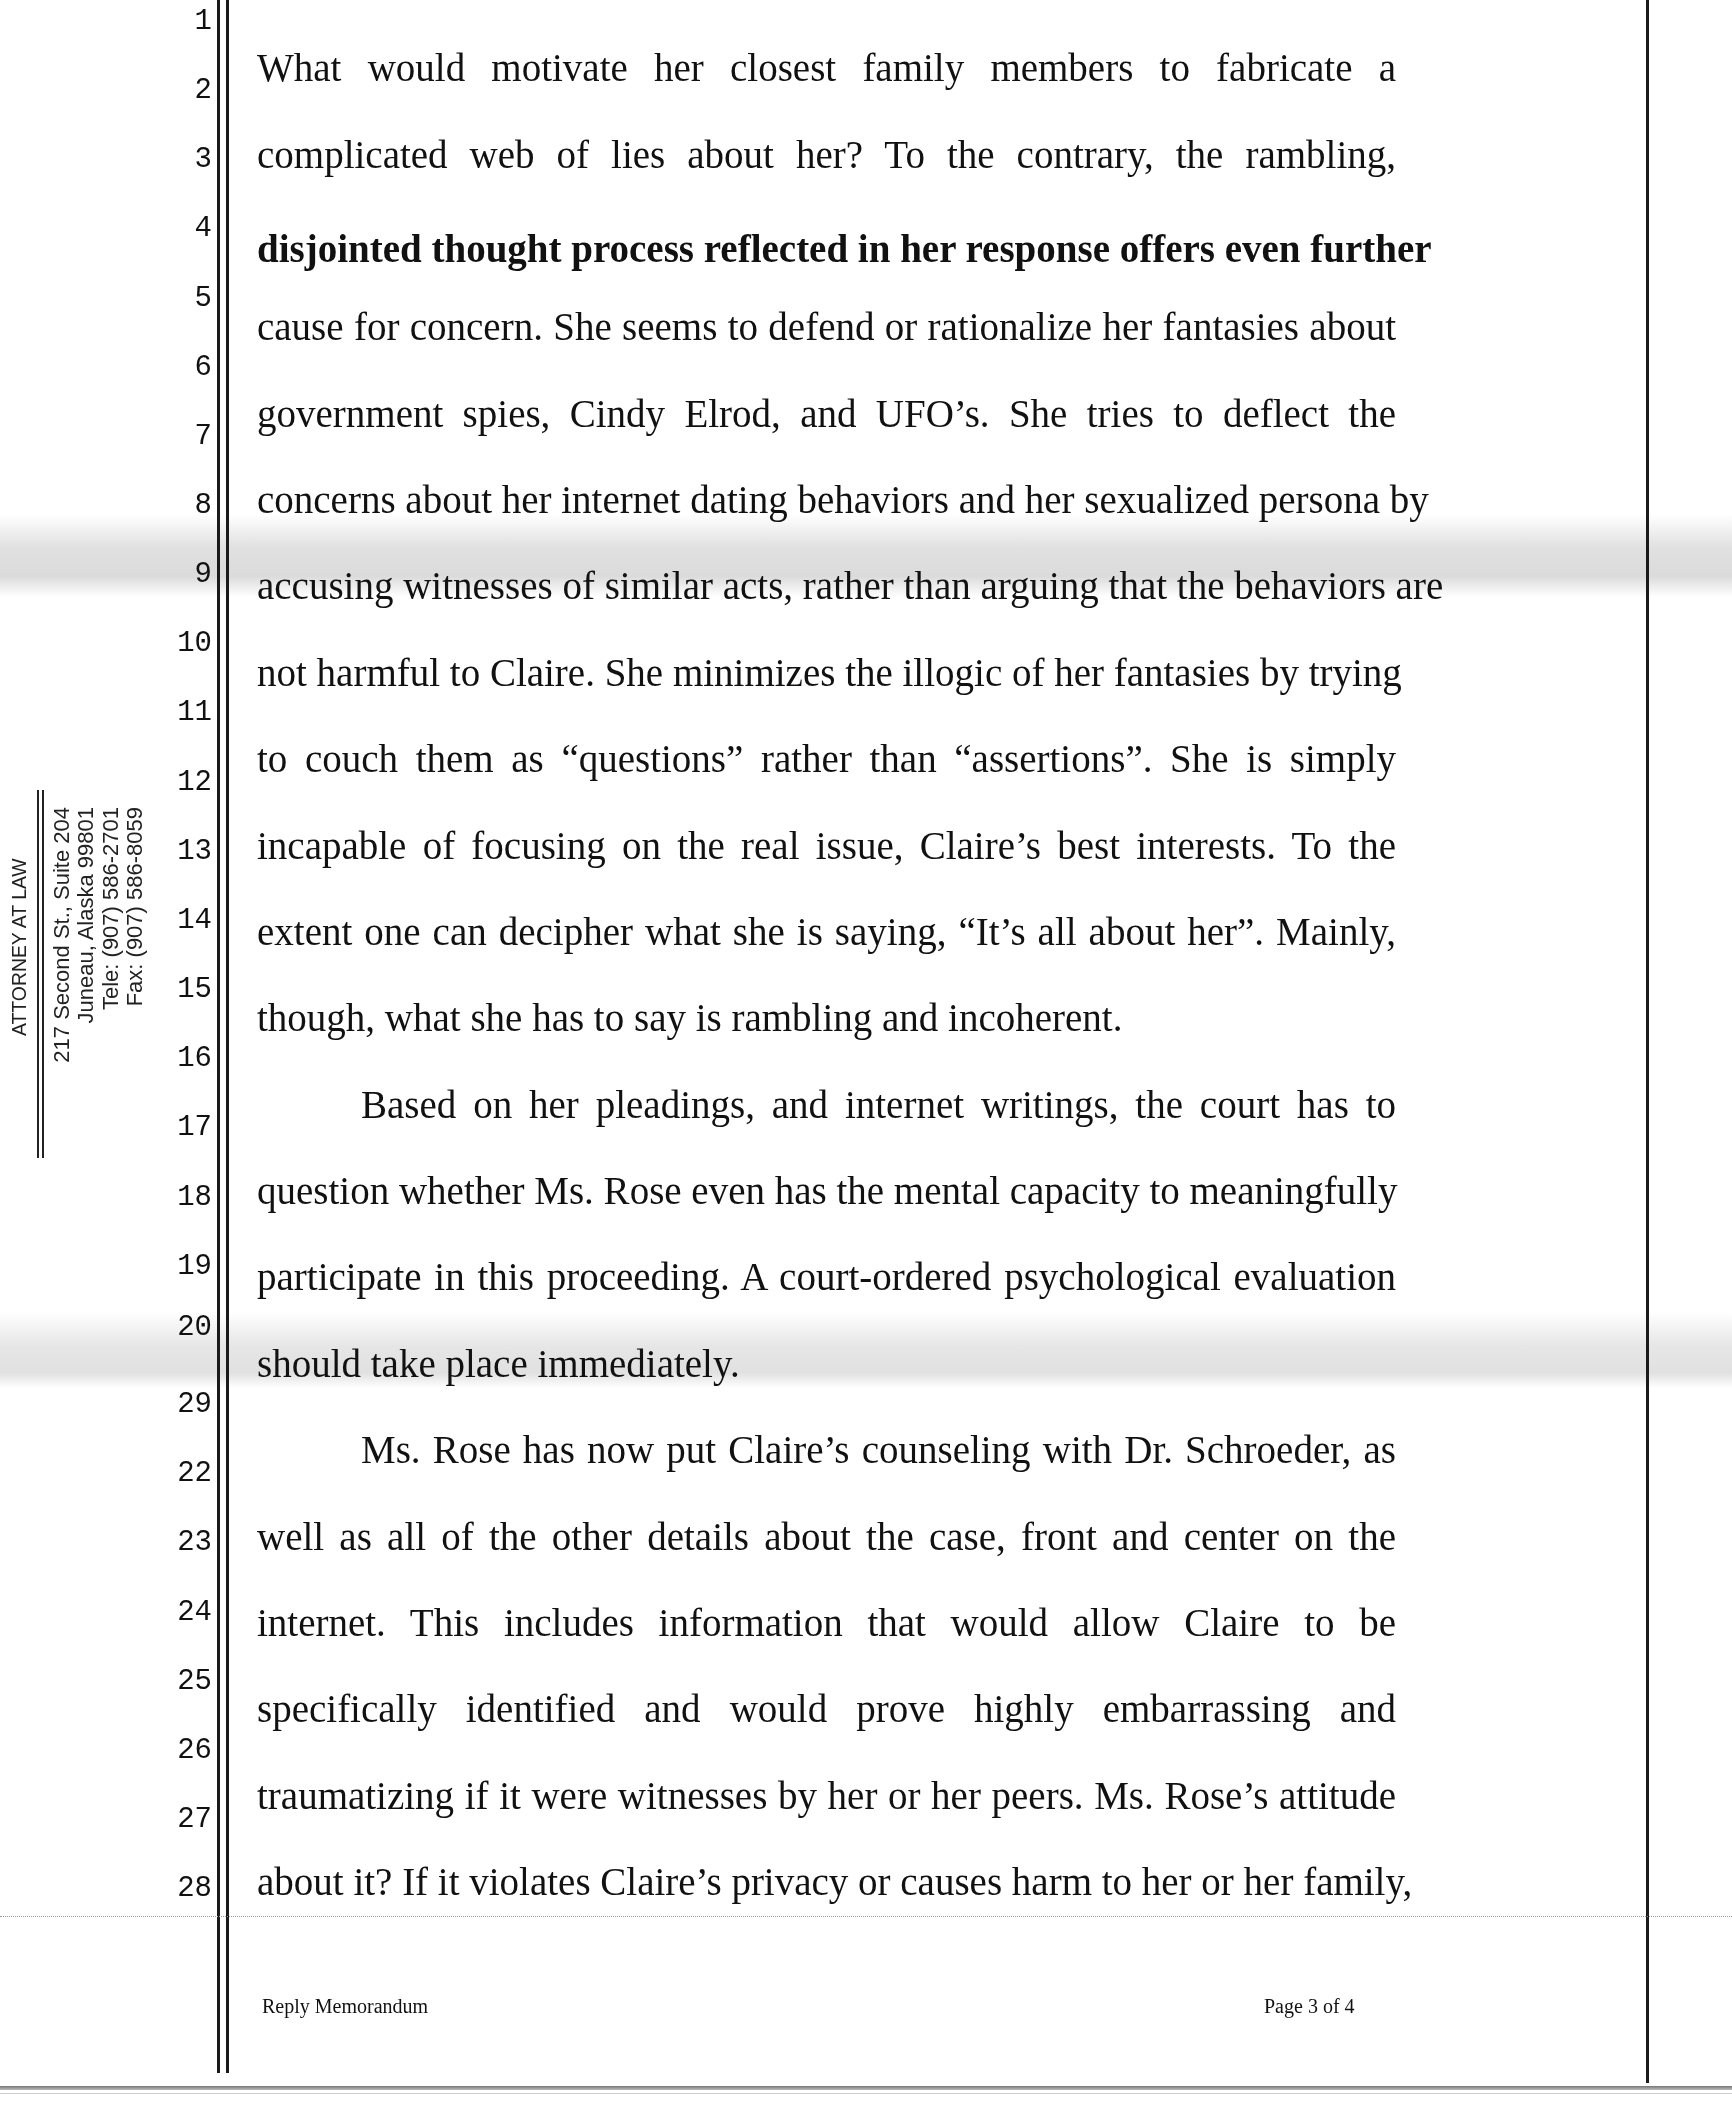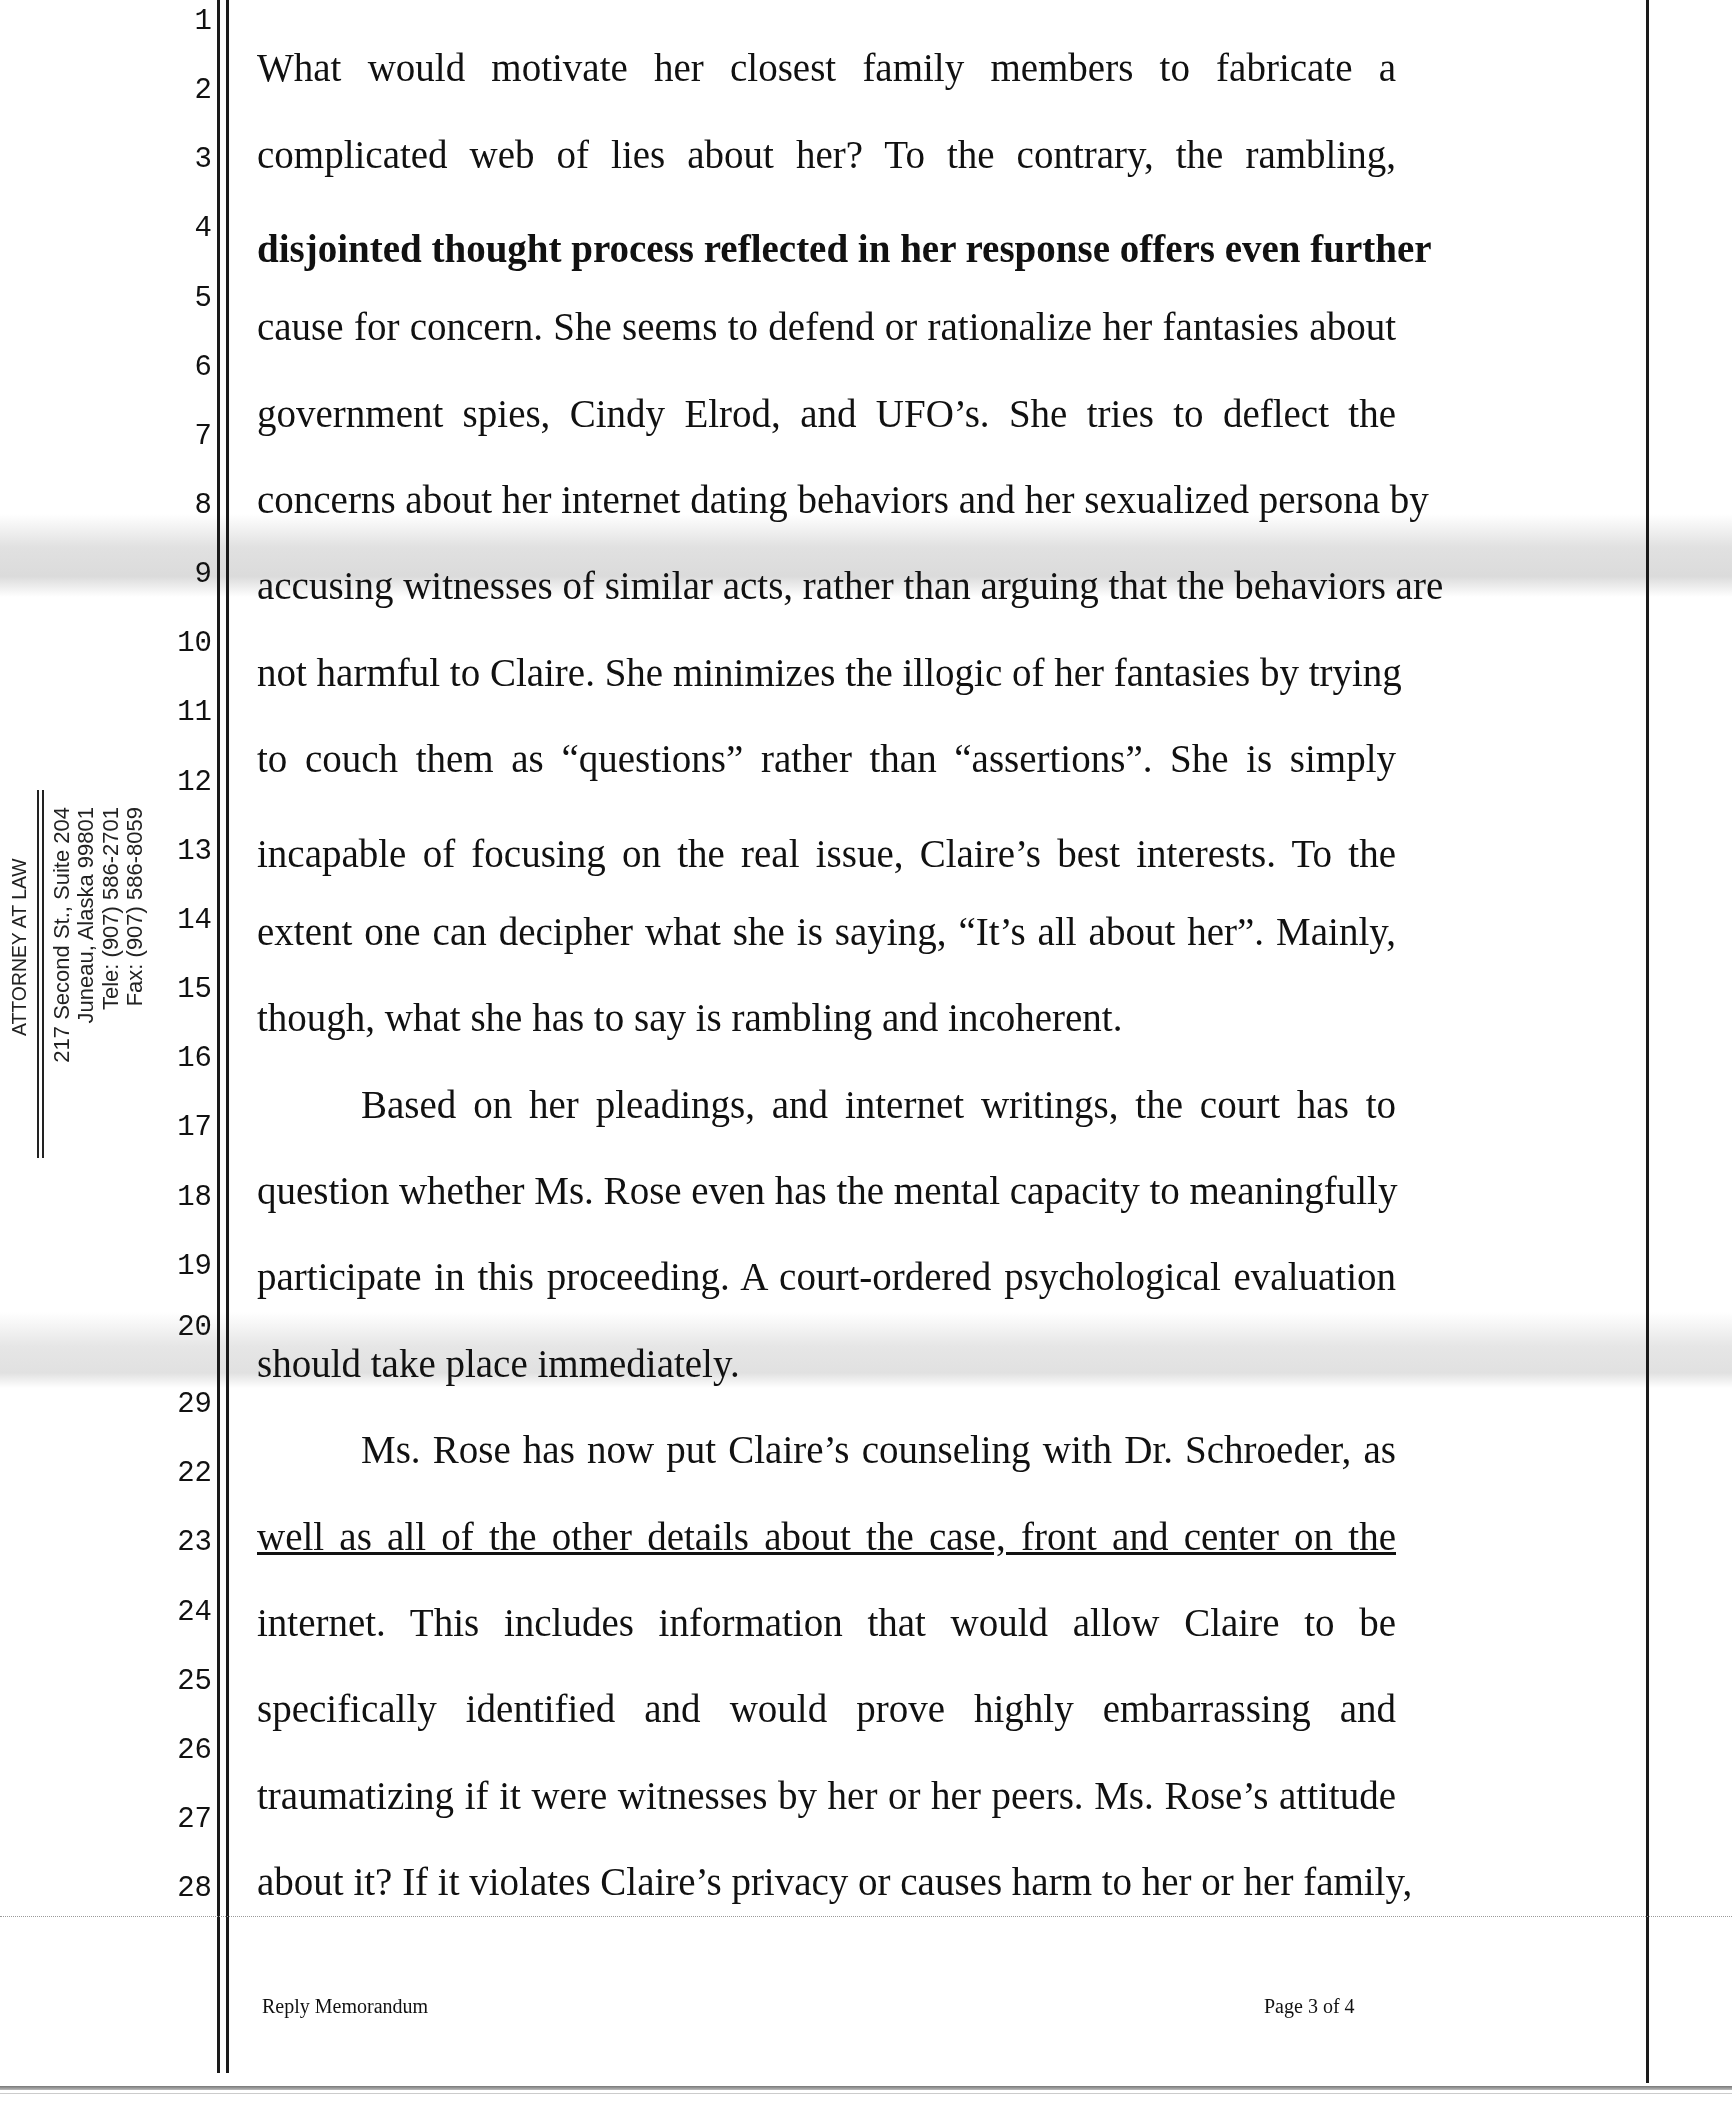--- a/index.html
+++ b/index.html
@@ -124,29 +124,29 @@
 <div class="body-text" id="bodytext">
     <div class="tline" style="top: 47px;">What would motivate her closest family members to fabricate a</div>
     <div class="tline" style="top: 134px;">complicated web of lies about her?  To the contrary, the rambling,</div>
     <div class="tline" style="top: 228px; font-weight: bold;">disjointed thought process reflected in her response offers even further</div>
     <div class="tline" style="top: 306px;">cause for concern.  She seems to defend or rationalize her fantasies about</div>
     <div class="tline" style="top: 393px;">government spies, Cindy Elrod, and UFO’s.  She tries to deflect the</div>
     <div class="tline" style="top: 479px;">concerns about her internet dating behaviors and her sexualized persona by</div>
     <div class="tline" style="top: 565px;">accusing witnesses of similar acts, rather than arguing that the behaviors are</div>
     <div class="tline" style="top: 652px;">not harmful to Claire.  She minimizes the illogic of her fantasies by trying</div>
     <div class="tline" style="top: 738px;">to couch them as “questions” rather than “assertions”.  She is simply</div>
-    <div class="tline" style="top: 825px; margin-top: 8px;">incapable of focusing on the real issue, Claire’s best interests.  To the</div>
+    <div class="tline" style="top: 825px;">incapable of focusing on the real issue, Claire’s best interests.  To the</div>
     <div class="tline" style="top: 911px;">extent one can decipher what she is saying, “It’s all about her”.  Mainly,</div>
     <div class="tline last" style="top: 997px;">though, what she has to say is rambling and incoherent.</div>
     <div class="tline indent" style="top: 1084px;">Based on her pleadings, and internet writings, the court has to</div>
     <div class="tline" style="top: 1170px;">question whether Ms. Rose even has the mental capacity to meaningfully</div>
     <div class="tline" style="top: 1256px;">participate in this proceeding.  A court-ordered psychological evaluation</div>
     <div class="tline last" style="top: 1343px;">should take place immediately.</div>
     <div class="tline indent" style="top: 1429px;">Ms. Rose has now put Claire’s counseling with Dr. Schroeder, as</div>
-    <div class="tline" style="top: 1516px; text-decoration: underline;">well as all of the other details about the case, front and center on the</div>
+    <div class="tline" style="top: 1516px;">well as all of the other details about the case, front and center on the</div>
     <div class="tline" style="top: 1602px;">internet.  This  includes information that would allow Claire to be</div>
     <div class="tline" style="top: 1688px;">specifically identified and would prove highly embarrassing and</div>
     <div class="tline" style="top: 1775px;">traumatizing if it were witnesses by her or her peers.  Ms. Rose’s attitude</div>
     <div class="tline" style="top: 1861px;">about it?  If it violates Claire’s privacy or causes harm to her or her family,</div>
   </div>
 
 <div class="hr-dotted"></div>
 
 <div class="footer-left">Reply Memorandum</div>
 <div class="footer-right">Page 3 of 4</div>

